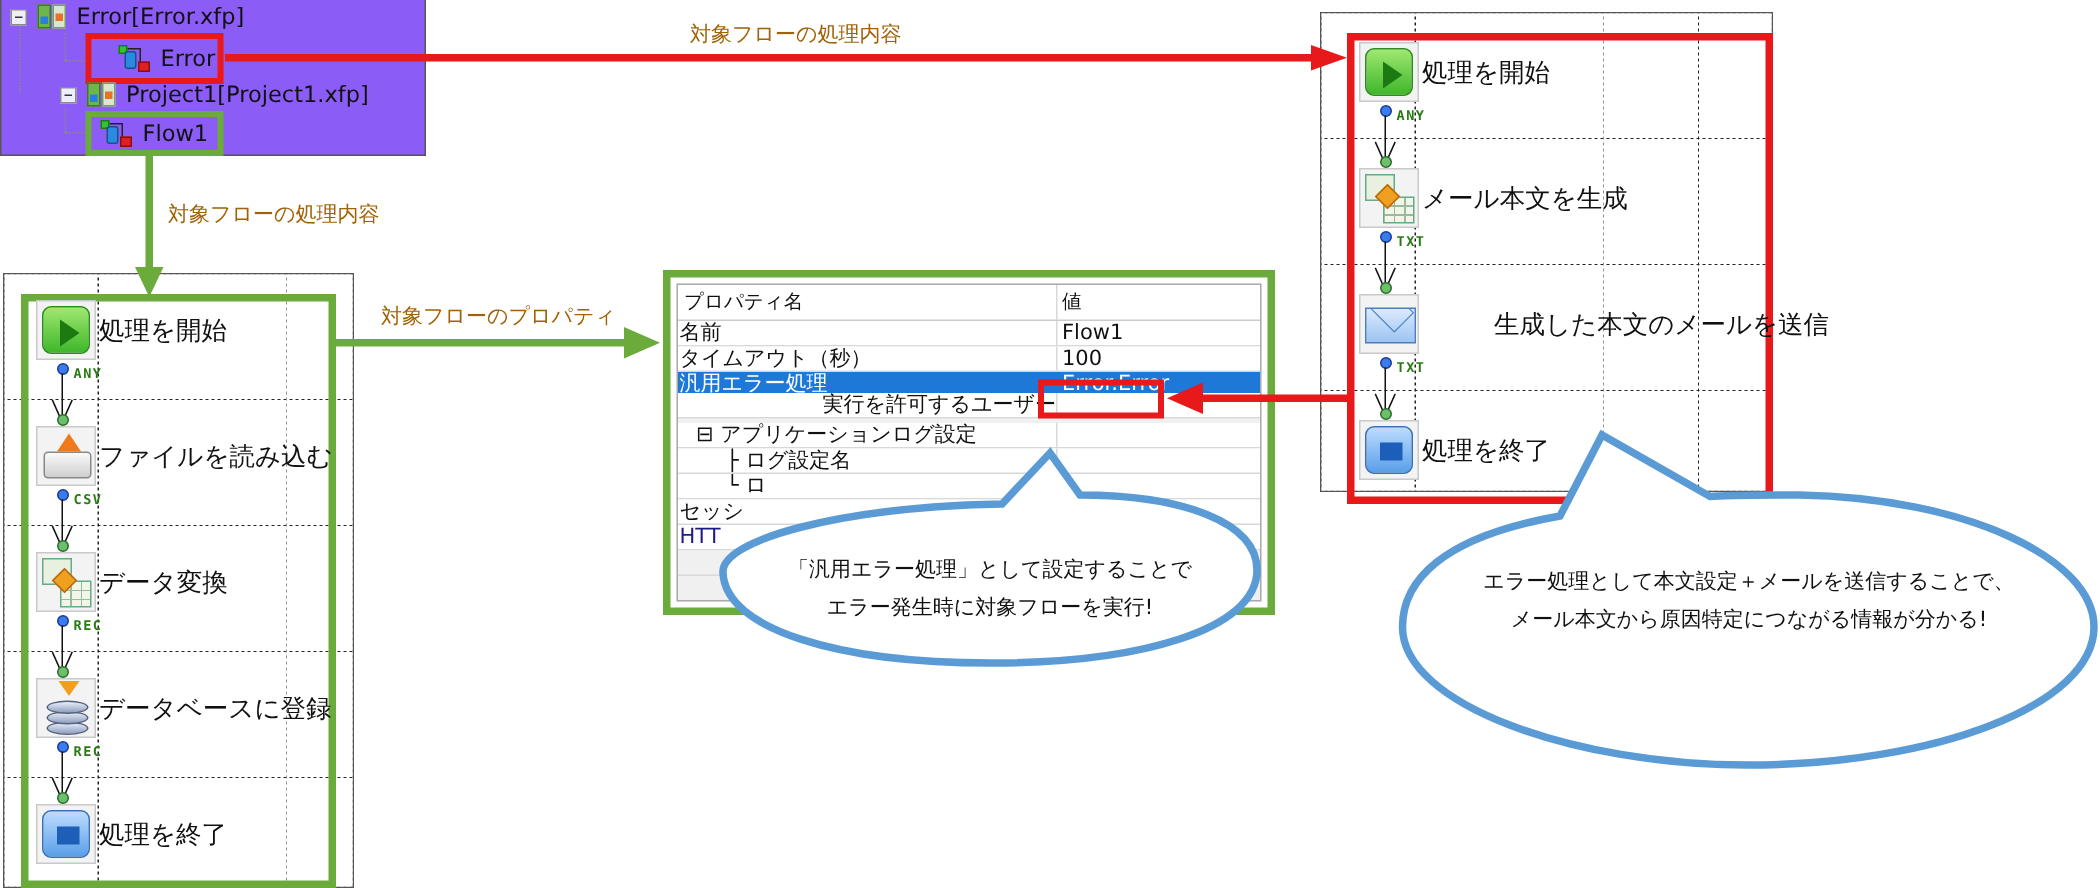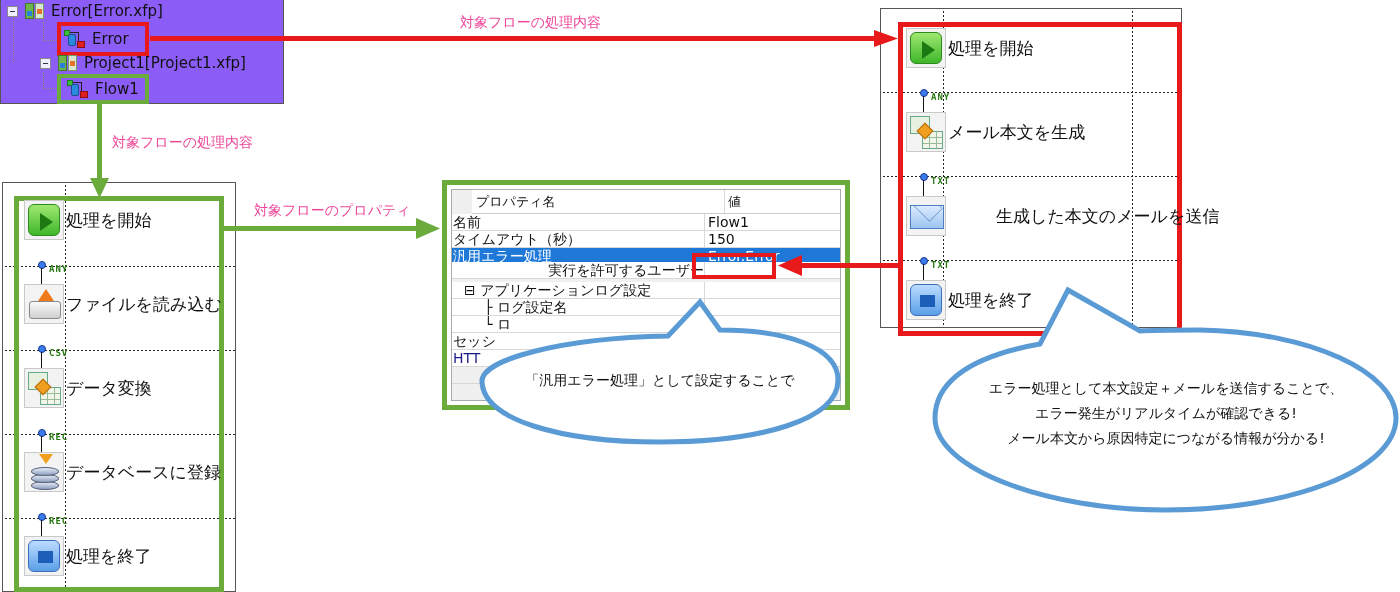--- a/index.html
+++ b/index.html
@@ -66,42 +66,42 @@
   .ic-file-up { position: absolute; left: 13px; top: 4px; border-bottom: 12px solid #f07a1a; border-left: 8px solid transparent; border-right: 8px solid transparent; }
   .ic-conv1 { position: absolute; left: 3px; top: 3px; width: 20px; height: 18px; background: #e8f0e0; border: 1px solid #6a8; }
   .ic-conv2 { position: absolute; left: 15px; top: 18px; width: 21px; height: 18px; background: #f2f6ea; border: 1px solid #6a8;
     background-image: repeating-linear-gradient(to right, transparent 0 6px, #9b9 6px 7px), repeating-linear-gradient(to bottom, transparent 0 5px, #9b9 5px 6px); }
   .ic-conv-arrow { position: absolute; left: 12px; top: 12px; width: 12px; height: 12px; background: #f0a020; transform: rotate(45deg); border: 1px solid #b66a10; }
   .ic-db { position: absolute; left: 6px; width: 28px; height: 9px; border-radius: 50%; background: linear-gradient(#e8eefa, #8f9fbf); border: 1px solid #55607a; }
   .ic-db-arrow { position: absolute; left: 14px; top: 1px; border-top: 10px solid #f0a020; border-left: 7px solid transparent; border-right: 7px solid transparent; }
   .ic-mail { position: absolute; left: 3px; top: 8px; width: 34px; height: 24px; background: linear-gradient(#dbeaff, #9cc4f0); border: 1px solid #4a7ec0; overflow: hidden; }
   .ic-mail::before { content: ""; position: absolute; left: 1px; top: -12px; width: 30px; height: 24px; border: 1px solid #4a7ec0; transform: rotate(45deg) scale(0.72); }
 
-  .conn { position: absolute; width: 30px; height: 42px; margin-top: 19px; }
+  .conn { position: absolute; width: 30px; height: 42px; }
   .conn .dot-top { position: absolute; left: 13px; top: 0; width: 8px; height: 8px; border-radius: 50%; background: #3a7cf0; border: 1px solid #1a3a8a; }
   .conn .line { position: absolute; left: 16px; top: 7px; width: 1px; height: 28px; background: #111; }
   .conn .vl, .conn .vr { position: absolute; top: 24px; width: 1px; height: 13px; background: #111; }
   .conn .vl { left: 12px; transform: rotate(-24deg); }
   .conn .vr { left: 20px; transform: rotate(24deg); }
   .conn .dot-bot { position: absolute; left: 13px; top: 34px; width: 8px; height: 8px; border-radius: 50%; background: #6cc06c; border: 1px solid #2a6a2a; }
   .conn .tag { position: absolute; left: 24px; top: 3px; font-size: 9px; font-weight: bold; color: #2a7a14; letter-spacing: 1px; font-family: "DejaVu Sans Mono", monospace; }
 
   
   .prop-wrap { left: 442px; top: 180px; width: 408px; height: 230px; border: 5px solid #6aab3c; background: #fff; }
   .prop-table { position: absolute; left: 4px; top: 4px; right: 4px; bottom: 4px; background: #f0f0f0; border: 1px solid #aaa; overflow: hidden; }
   .prop-row { position: absolute; left: 0; right: 0; height: 17px; display: flex; font-size: 14px; line-height: 17px; border-bottom: 1px solid #d8d8d8; background: #fff; }
   .prop-row .k { width: 253px; padding-left: 1px; border-right: 1px solid #d8d8d8; white-space: nowrap; overflow: hidden; }
   .prop-row .v { flex: 1; padding-left: 3px; white-space: nowrap; }
-  .prop-row.header { height: 24px; line-height: 24px; background: #fff; border-bottom: 1px solid #ccc; font-size: 13px; margin-left: 20px; }
+  .prop-row.header { height: 24px; line-height: 24px; background: #fff; border-bottom: 1px solid #ccc; font-size: 13px; }
   .prop-row.header .k { padding-left: 4px; }
   .prop-row.selected { background: #1e78d8; color: #fff; }
   .prop-row.selected .k { border-right-color: #1e78d8; }
 
   
-  .label { font-size: 14px; white-space: nowrap; color: #ec4899; }
+  .label { font-size: 14px; white-space: nowrap; color: #a16207; }
   svg.overlay { position: absolute; left: 0; top: 0; pointer-events: none; }
   .bubble-text { position: absolute; text-align: center; font-size: 14px; line-height: 25px; color: #111; white-space: nowrap; }
 </style>
 </head>
 <body>
 
 <div class="abs tree-panel">
   <div class="tree-dots" style="left:12px; top:16px; height:46px;"></div>
   <div class="tree-dots" style="left:42px; top:22px; height:18px;"></div>
   <div class="tree-dots-h" style="left:42px; top:40px; width:16px;"></div>
@@ -111,21 +111,21 @@
   <div class="tree-row" style="left:6px; top:0px;">
     <span class="tree-minus"></span>
     <span class="proj-icon">
         <span class="b1"></span>
         <span class="b2"></span>
         <span class="s1"></span>
         <span class="s2"></span>
       </span>
     <span>Error[Error.xfp]</span>
   </div>
-  <div class="tree-row hl-red" style="left:56px; top:22px; height:34px; width:92px; padding-left:1px;">
+  <div class="tree-row hl-red" style="left:56px; top:22px; height:34px; width:92px; padding-left:16px;">
     <span class="flow-icon">
         <span class="ln"></span>
         <span class="g"></span>
         <span class="bl"></span>
         <span class="rd"></span>
       </span>
     <span>Error</span>
   </div>
   <div class="tree-row" style="left:6px; top:52px;margin-left:33px;">
     <span class="tree-minus"></span>
@@ -283,21 +283,21 @@
     <div class="prop-row header" style="top:0;">
       <span class="k">プロパティ名</span>
       <span class="v">値</span>
     </div>
     <div class="prop-row" style="top:24px;">
       <span class="k">名前</span>
       <span class="v">Flow1</span>
     </div>
     <div class="prop-row" style="top:41px;">
       <span class="k">タイムアウト（秒）</span>
-      <span class="v">150</span>
+      <span class="v">100</span>
     </div>
     <div class="prop-row selected" style="top:58px;">
       <span class="k">汎用エラー処理</span>
       <span class="v">Error.Error</span>
     </div>
     <div class="prop-row" style="top:72px;text-align:right;">
       <span class="k">実行を許可するユーザー</span>
       <span class="v"></span>
     </div>
     <div class="prop-row" style="top:92px;">
@@ -354,18 +354,18 @@
 
   <path d="M 1068,290 L 1040,344 C 960,358 935,388 935,418 C 935,470 1050,510 1165,510 C 1290,510 1396,470 1396,418 C 1396,372 1310,332 1200,330 C 1170,330 1150,330 1140,331 Z" fill="#ffffff" stroke="#5b9bd5" stroke-width="5" stroke-linejoin="miter"></path>
 </svg>
 
 <div class="abs label" style="left:460px; top:14px;">対象フローの処理内容</div>
 <div class="abs label" style="left:112px; top:134px;">対象フローの処理内容</div>
 <div class="abs label" style="left:254px; top:202px;">対象フローのプロパティ</div>
 
 <div class="bubble-text" style="left:500px; top:368px; width:320px;">
   <div>「汎用エラー処理」として設定することで</div>
+  <div>エラー発生時に対象フローを実行!</div>
 </div>
 <div class="bubble-text" style="left:950px; top:376px; width:432px;">
   <div>エラー処理として本文設定＋メールを送信することで、</div>
-  <div>エラー発生がリアルタイムが確認できる!</div>
   <div>メール本文から原因特定につながる情報が分かる!</div>
 </div>
 
 </body></html>

